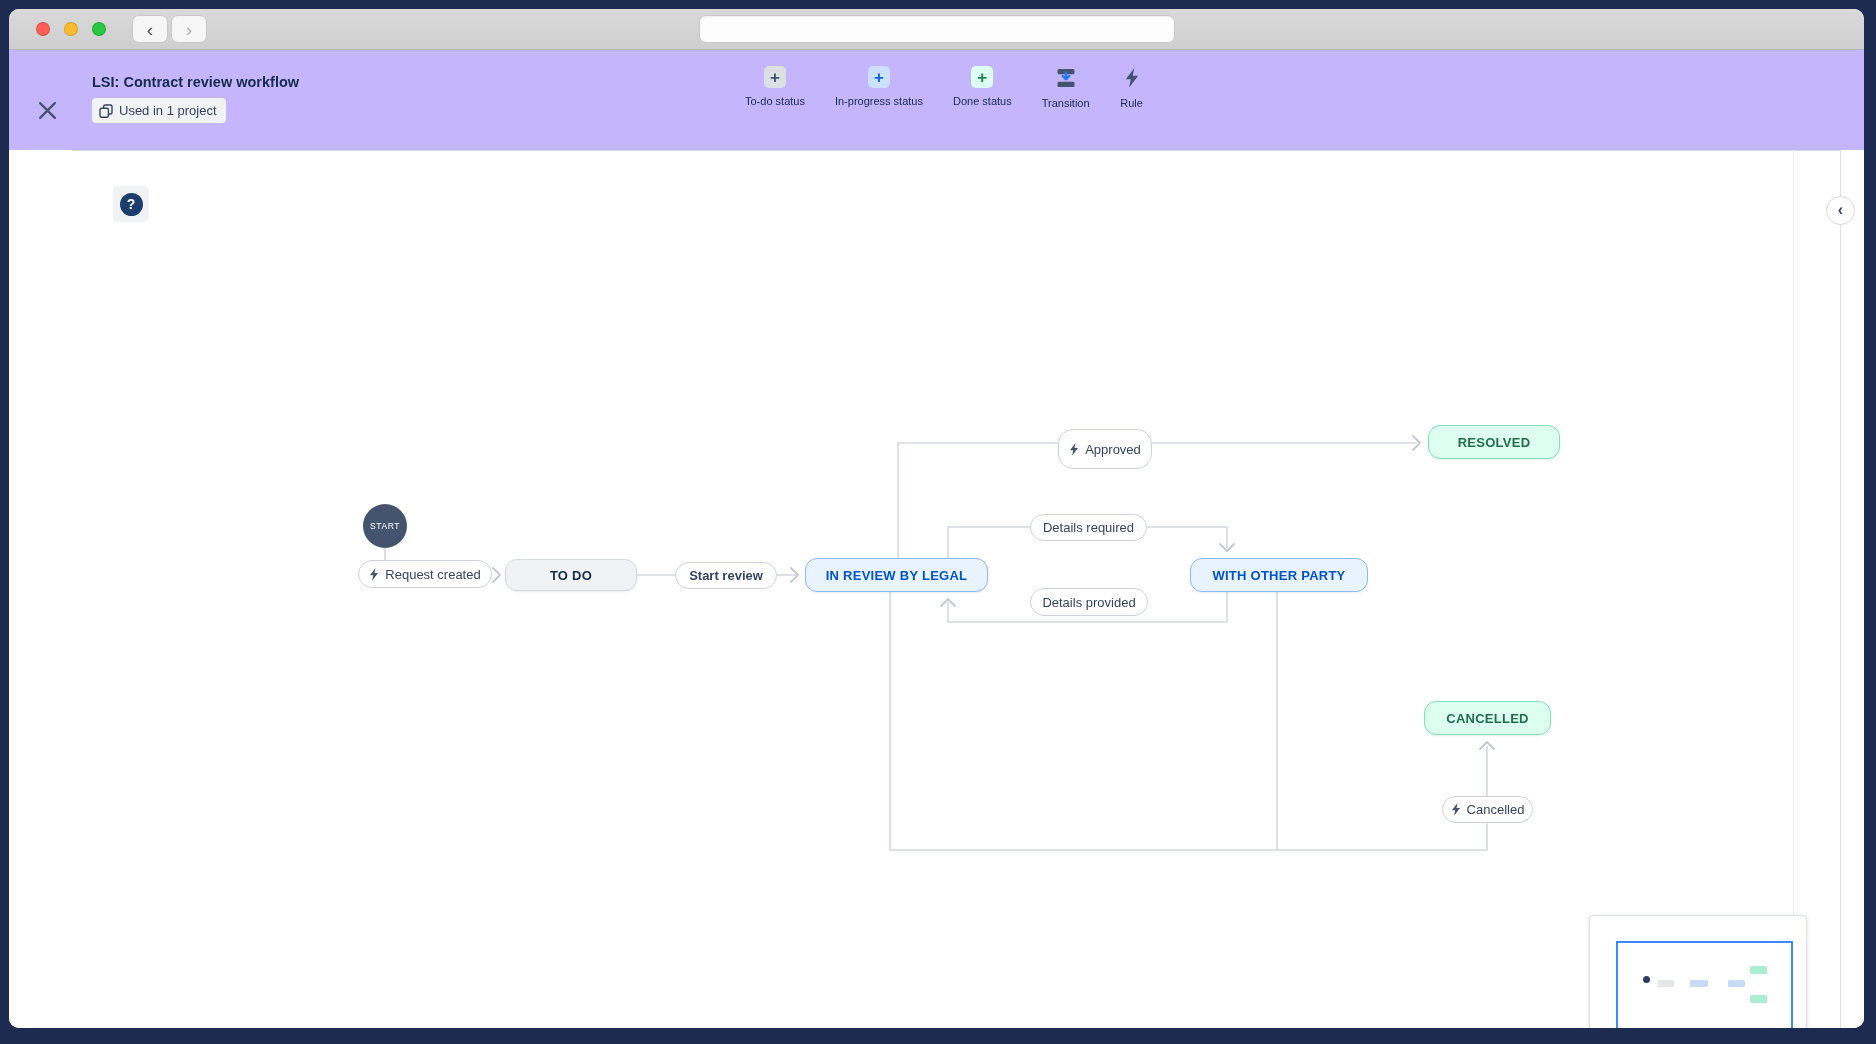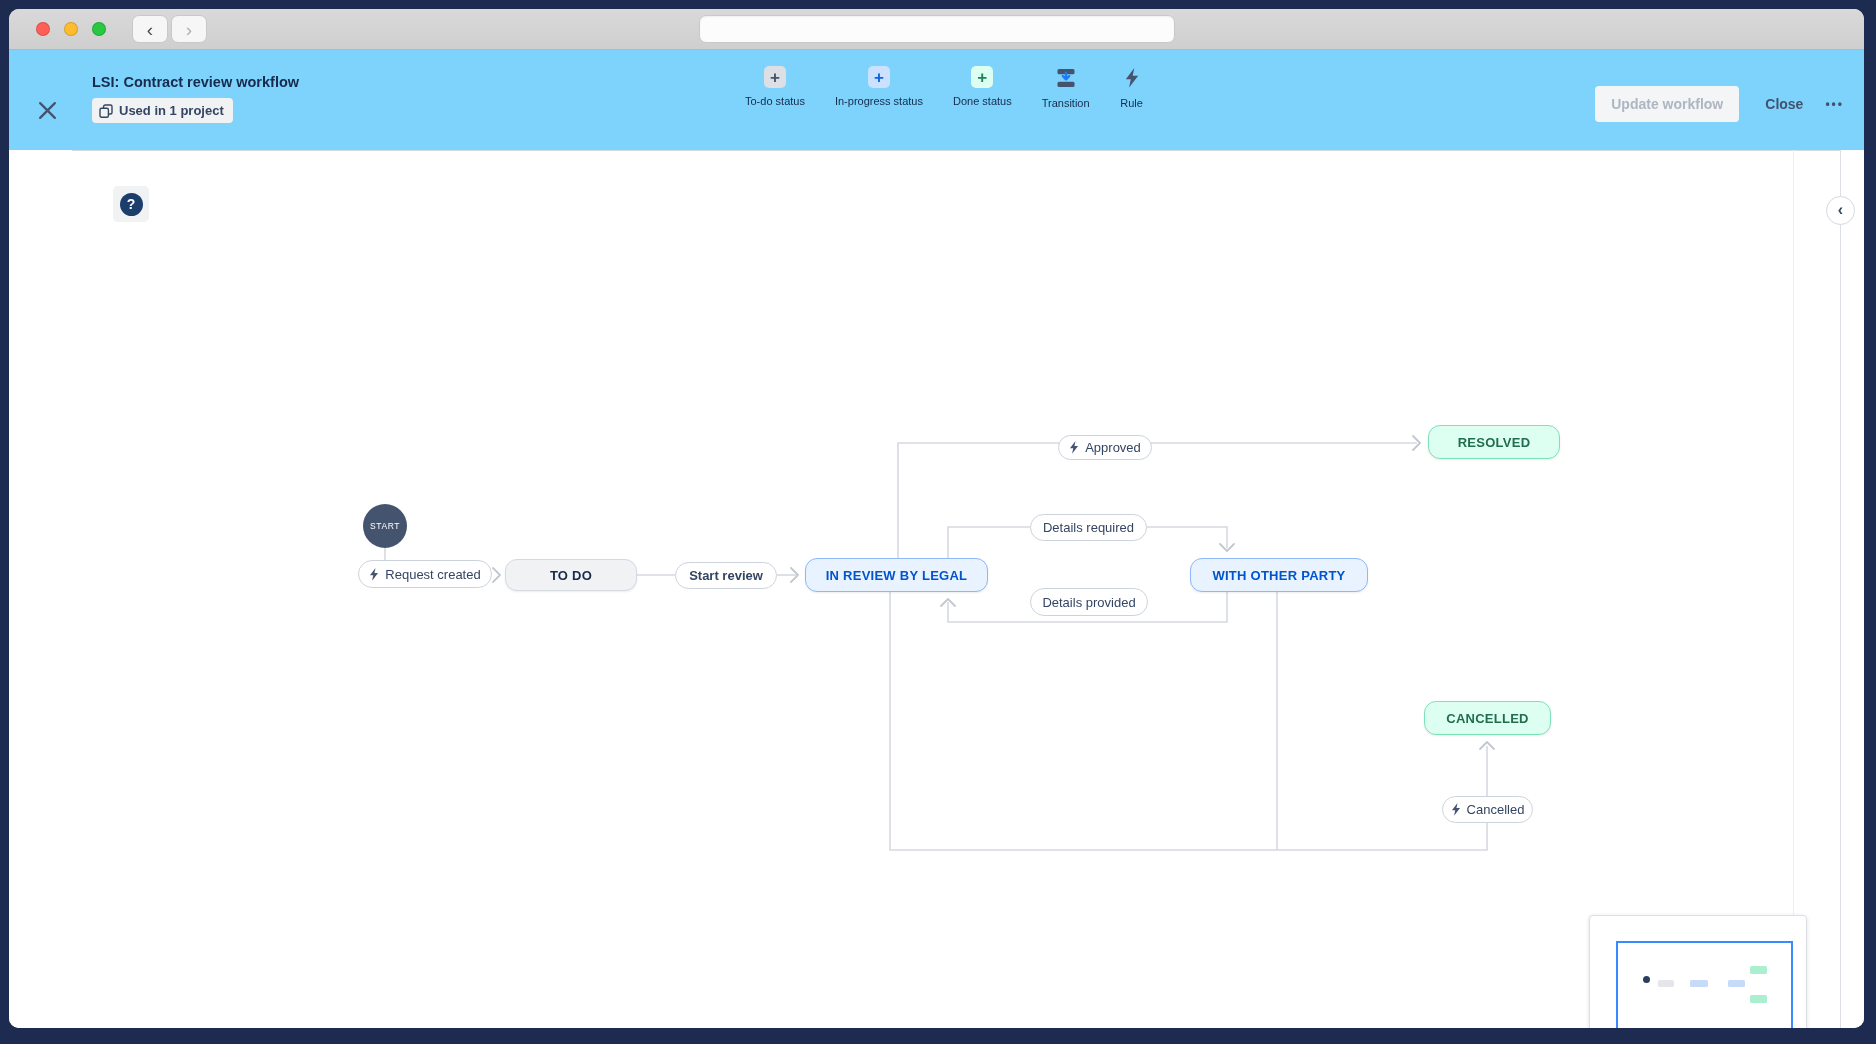--- a/index.html
+++ b/index.html
@@ -34,31 +34,31 @@
   }
   .navbtn + .navbtn { margin-left:3px; }
   .navbtn.fwd { color:#AFAFAF; }
   .addressbar {
     position:absolute; left:50%; transform:translateX(-50%); top:6px;
     width:476px; height:28px; border-radius:7px;
     background:#FCFCFC; border:1px solid #C9C9C9;
     box-shadow:inset 0 1px 2px rgba(0,0,0,.06);
   }
   
-  .appheader { height:100px; flex:0 0 100px; background:#7dd3fc; position:relative; }
+  .appheader { height:100px; flex:0 0 100px; background:#c4b5fd; position:relative; }
   .close-x {
     position:absolute; left:20px; top:42px; width:36px; height:36px;
     background:none; border:none; display:flex; align-items:center; justify-content:center; cursor:pointer;
   }
   .titleblock { position:absolute; left:83px; top:24px; }
   .wf-title { font-size:14.5px; font-weight:700; color:#172B4D; }
   .usedin {
     margin-top:8px; display:inline-flex; align-items:center; gap:6px;
     background:#F1F2F4; border-radius:4px; padding:5px 9px 5px 7px;
-    font-size:13px; font-weight:700; color:#344563;
+    font-size:13px; font-weight:400; color:#344563;
   }
   .toolbar { position:absolute; left:736px; top:16px; display:flex; gap:30px; }
   .tb-item { display:flex; flex-direction:column; align-items:center; gap:7px; background:none; border:none; cursor:pointer; }
   .chip {
     width:22px; height:22px; border-radius:5px;
     display:flex; align-items:center; justify-content:center;
     font-size:17px; font-weight:700; line-height:1;
   }
   .chip.gray { background:#DCDFE4; color:#44546F; }
   .chip.blue { background:#CCE0FF; color:#0C66E4; }
@@ -204,25 +204,20 @@
       <button class="tb-item">
         <span class="tb-ic">
           <svg width="18" height="20" viewBox="0 0 14 20">
             <path d="M9.3 0 L0.8 11.2 H5.8 L4.1 19.6 L13.2 7.8 H7.7 Z" fill="#44546F"></path>
           </svg>
         </span>
         <span class="tb-label">Rule</span>
       </button>
     </div>
 
-    <div class="actions">
-      <button class="update-btn">Update workflow</button>
-      <button class="close-btn">Close</button>
-      <button class="more-btn">•••</button>
-    </div>
   </div>
 
   <div class="canvas">
     <div class="canvas-topline"></div>
 
     <div class="railline faint"></div>
     <div class="railline strong"></div>
     <button class="collapse-btn">
       <span>‹</span>
     </button>
@@ -264,21 +259,21 @@
       <svg width="10" height="13" viewBox="0 0 14 20">
         <path d="M9.3 0 L0.8 11.2 H5.8 L4.1 19.6 L13.2 7.8 H7.7 Z" fill="#44546F"></path>
       </svg>
       <span>Request created</span>
     </button>
 
     <button class="pill" style="left:666px; top:412px; width:102px; height:27px;font-weight:bold;">
       <span>Start review</span>
     </button>
 
-    <button class="pill" style="left:1049px; top:285px; width:94px; height:25px;">
+    <button class="pill" style="left:1049px; top:279px; width:94px; height:40px;">
       <svg width="10" height="13" viewBox="0 0 14 20">
         <path d="M9.3 0 L0.8 11.2 H5.8 L4.1 19.6 L13.2 7.8 H7.7 Z" fill="#44546F"></path>
       </svg>
       <span>Approved</span>
     </button>
 
     <button class="pill" style="left:1021px; top:364px; width:117px; height:27px;">
       <span>Details required</span>
     </button>
 

